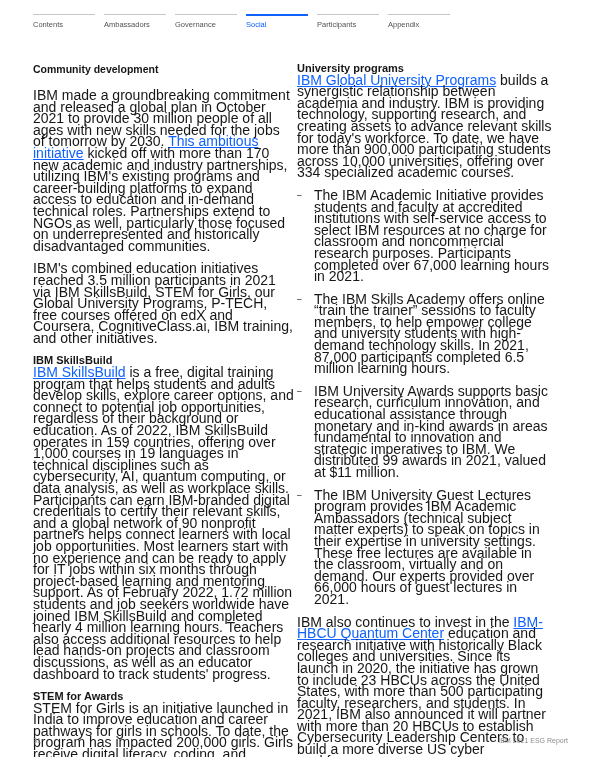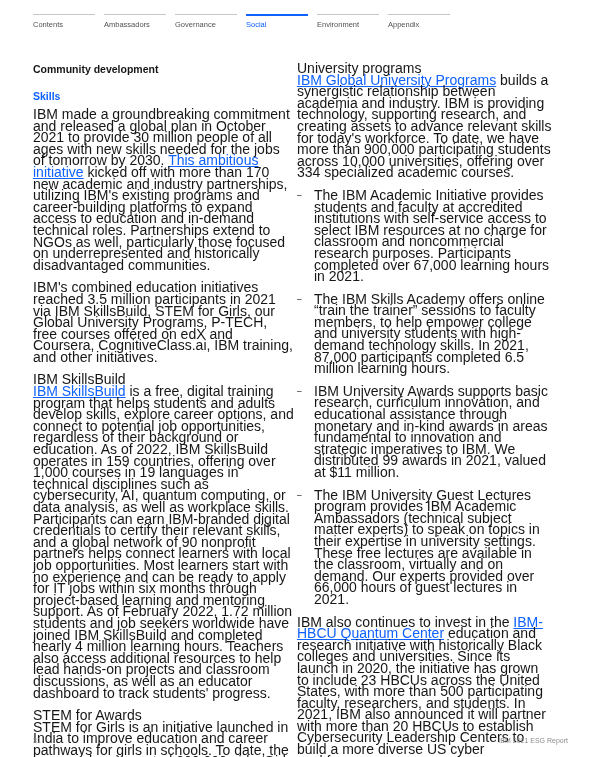--- a/index.html
+++ b/index.html
@@ -41,21 +41,21 @@
   }
   .section-heading {
     font-size: 10.5px; font-weight: bold; color: #0f62fe;
     margin-bottom: 7px;
   }
   p, .bullet-text {
     font-size: 14px; line-height: 11.6px; color: #161616;
     margin-bottom: 11px;
   }
   .sub-heading {
-    font-size: 14px; line-height: 11.6px; font-weight: normal;
+    font-size: 11px; line-height: 11.6px; font-weight: bold;
     color: #161616;
   }
   a.doc-link {
     color: #0f62fe; text-decoration: underline; cursor: pointer;
   }
   
   .bullets { list-style: none; }
   .bullet { display: flex; margin-bottom: 11px; }
   .bullet .dash {
     flex: 0 0 17px;
@@ -73,31 +73,30 @@
 </head>
 <body>
 
 <div class="page">
 
   <div class="nav">
     <div class="nav-item">Contents</div>
     <div class="nav-item">Ambassadors</div>
     <div class="nav-item">Governance</div>
     <div class="nav-item active">Social</div>
-    <div class="nav-item">Environment</div>
+    <div class="nav-item">Participants</div>
     <div class="nav-item">Appendix</div>
   </div>
 
   <div class="content">
 
     <div class="col-left">
 
       <div class="page-heading">Community development</div>
 
-      <div class="section-heading">Skills</div>
 
       <p><span>IBM made a groundbreaking commitment and released a global plan in October 2021 to provide 30 million people of all ages with new skills needed for the jobs of tomorrow by 2030. </span><a class="doc-link">This ambitious initiative</a><span> kicked off with more than 170 new academic and industry partnerships, utilizing IBM's existing programs and career-building platforms to expand access to education and in-demand technical roles. Partnerships extend to NGOs as well, particularly those focused on underrepresented and historically disadvantaged communities.</span></p>
 
       <p>IBM's combined education initiatives reached 3.5 million participants in 2021 via IBM SkillsBuild, STEM for Girls, our Global University Programs, P-TECH, free courses offered on edX and Coursera, CognitiveClass.ai, IBM training, and other initiatives.</p>
 
       <div class="sub-heading">IBM SkillsBuild</div>
 
       <p><a class="doc-link">IBM SkillsBuild</a><span> is a free, digital training program that helps students and adults develop skills, explore career options, and connect to potential job opportunities, regardless of their background or education. As of 2022, IBM SkillsBuild operates in 159 countries, offering over 1,000 courses in 19 languages in technical disciplines such as cybersecurity, AI, quantum computing, or data analysis, as well as workplace skills. Participants can earn IBM-branded digital credentials to certify their relevant skills, and a global network of 90 nonprofit partners helps connect learners with local job opportunities. Most learners start with no experience and can be ready to apply for IT jobs within six months through project-based learning and mentoring support. As of February 2022, 1.72 million students and job seekers worldwide have joined IBM SkillsBuild and completed nearly 4 million learning hours. Teachers also access additional resources to help lead hands-on projects and classroom discussions, as well as an educator dashboard to track students' progress.</span></p>
 
       <div class="sub-heading">STEM for Awards</div>

